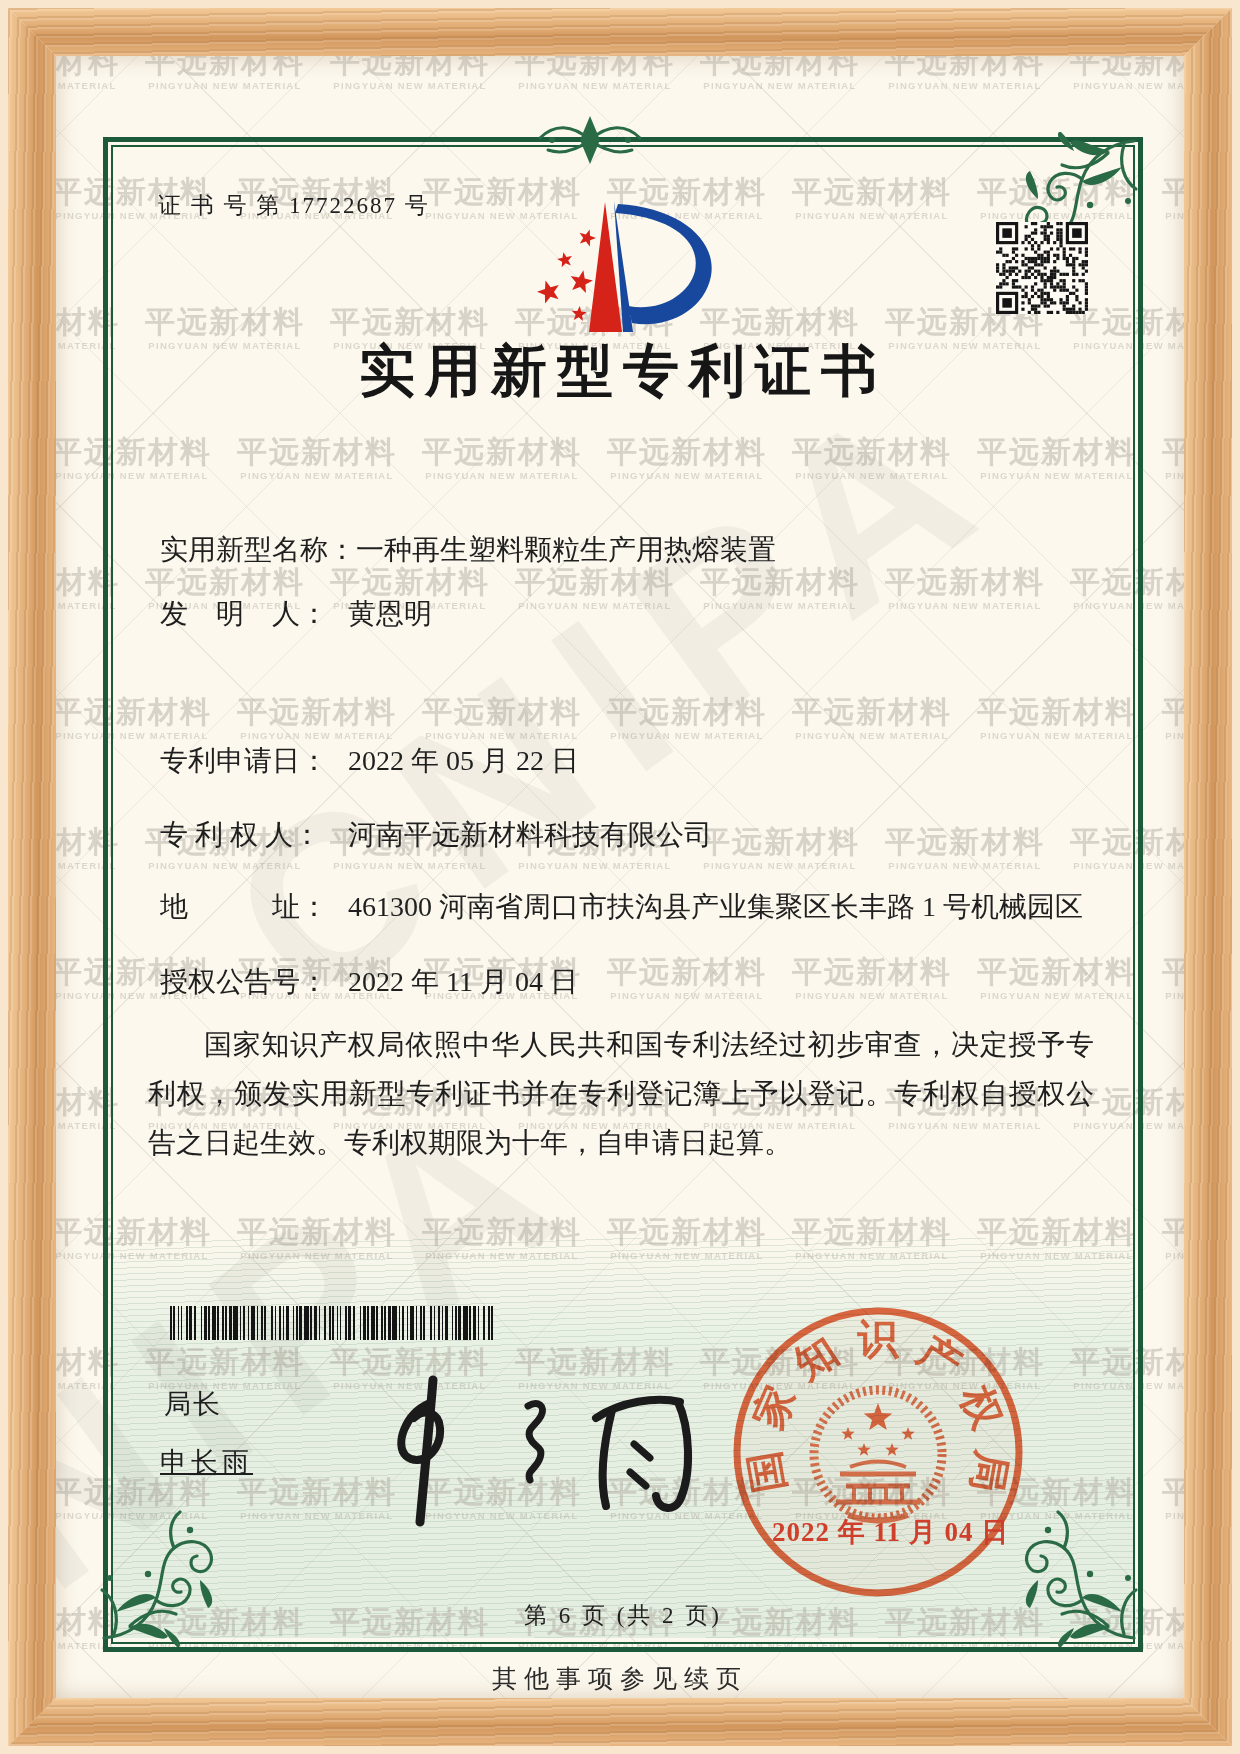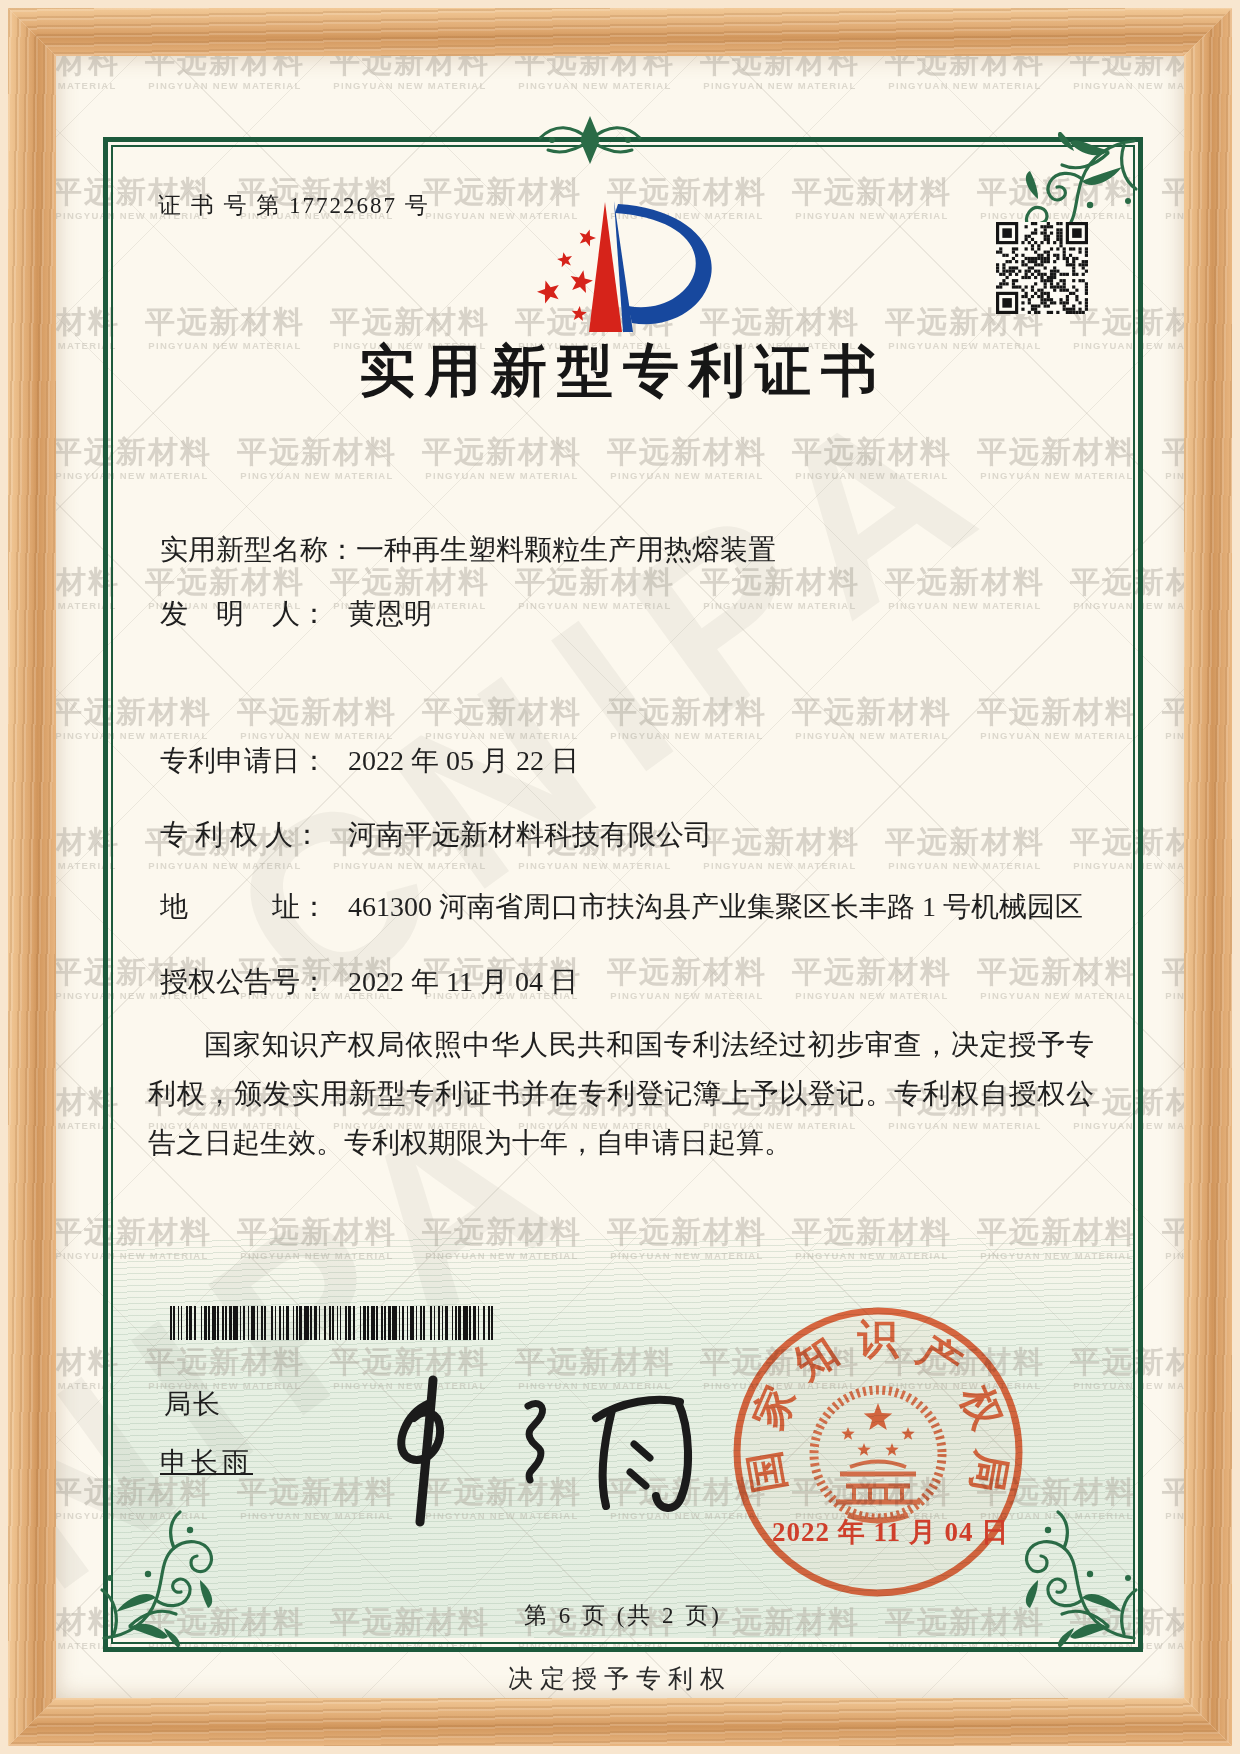--- a/index.html
+++ b/index.html
@@ -995,17 +995,17 @@
             <polygon points="150.0,101.0 153.7,110.9 164.3,111.4 156.0,117.9 158.8,128.1 150.0,122.3 141.2,128.1 144.0,117.9 135.7,111.4 146.3,110.9"></polygon>
             <polygon points="120.0,125.0 121.7,129.6 126.7,129.8 122.8,132.9 124.1,137.7 120.0,134.9 115.9,137.7 117.2,132.9 113.3,129.8 118.3,129.6"></polygon>
             <polygon points="136.0,141.0 137.7,145.6 142.7,145.8 138.8,148.9 140.1,153.7 136.0,150.9 131.9,153.7 133.2,148.9 129.3,145.8 134.3,145.6"></polygon>
             <polygon points="180.0,125.0 181.7,129.6 186.7,129.8 182.8,132.9 184.1,137.7 180.0,134.9 175.9,137.7 177.2,132.9 173.3,129.8 178.3,129.6"></polygon>
             <polygon points="164.0,141.0 165.7,145.6 170.7,145.8 166.8,148.9 168.1,153.7 164.0,150.9 159.9,153.7 161.2,148.9 157.3,145.8 162.3,145.6"></polygon>
           </g>
       </svg>
       <div class="seal-date">2022 年 11 月 04 日</div>
 
       <div class="txt page-footer">第 6 页 (共 2 页)</div>
-      <div class="txt continuation">决定授予专利权</div>
+      <div class="txt continuation">其他事项参见续页</div>
 
     </div>
   </div>
 </div>
 
 </body></html>

